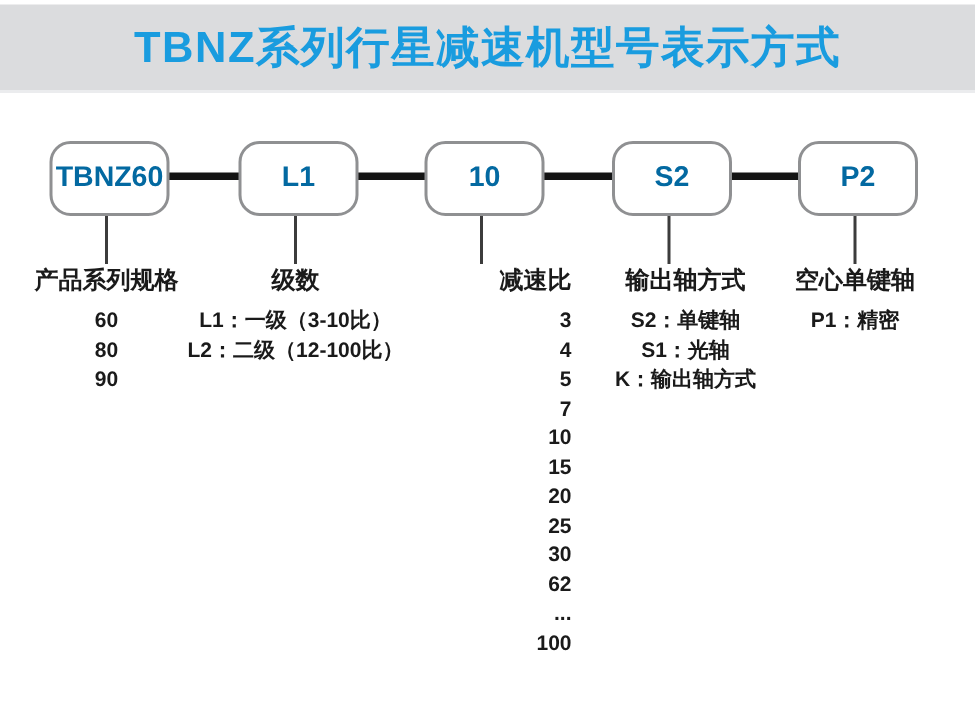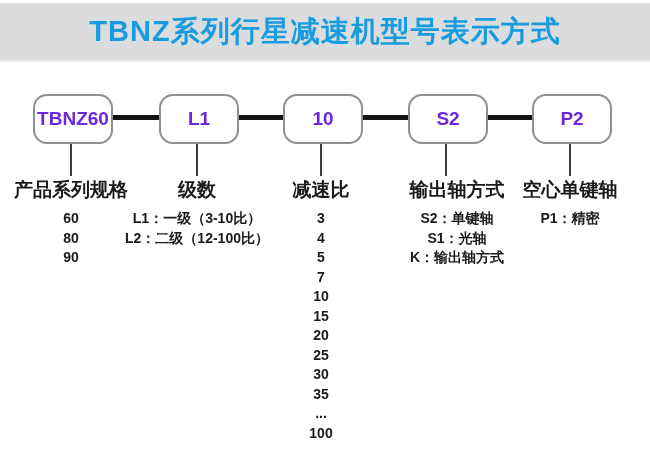--- a/index.html
+++ b/index.html
@@ -36,45 +36,45 @@
 
   .code-box{
     position:absolute;top:32px;width:76px;height:46px;
     background:#ffffff;
     border:2px solid #8f9092;
     border-radius:14px;
     z-index:2;
     display:flex;align-items:center;justify-content:center;
   }
   .code-box span{
-    font-size:19px;font-weight:bold;color:#6d28d9;letter-spacing:0px;
+    font-size:19px;font-weight:bold;color:#0369a1;letter-spacing:0px;
   }
 
   .stub{
     position:absolute;top:82px;width:2px;height:32px;
     background:#3c3c3c;z-index:0;
   }
 
   .col{
     position:absolute;top:115px;
     text-align:center;
     color:#1a1a1a;
   }
   .col-label{
-    font-size:19px;font-weight:bold;margin-bottom:6px;white-space:nowrap;
+    font-size:16px;font-weight:bold;margin-bottom:6px;white-space:nowrap;
   }
   .col-items{font-size:14px;font-weight:bold;line-height:19.5px;}
   .col-items span{display:block;white-space:nowrap;}
 
   
   .box-1{left:33px;} .box-2{left:159px;} .box-3{left:283px;} .box-4{left:408px;justify-content:center;} .box-5{left:532px;}
   .stub-1{left:70px;} .stub-2{left:196px;} .stub-3{left:320px;} .stub-4{left:445px;} .stub-5{left:569px;}
   .col-1{left:11px;width:120px;}
   .col-2{left:97px;width:200px;}
-  .col-3{left:261px;width:120px;}
+  .col-3{left:261px;width:120px;text-align:right;}
   .col-4{left:372px;width:170px;}
   .col-5{left:495px;width:150px;}
 </style>
 </head>
 <body>
 
 <div class="page">
 
   <div class="header">
     <div class="header-title">TBNZ系列行星减速机型号表示方式</div>
@@ -128,21 +128,21 @@
       <div class="col-items">
         <span>3</span>
         <span>4</span>
         <span>5</span>
         <span>7</span>
         <span>10</span>
         <span>15</span>
         <span>20</span>
         <span>25</span>
         <span>30</span>
-        <span>35</span>
+        <span>62</span>
         <span>...</span>
         <span>100</span>
       </div>
     </div>
 
     <div class="col col-4">
       <div class="col-label">输出轴方式</div>
       <div class="col-items">
         <span>S2：单键轴</span>
         <span>S1：光轴</span>

